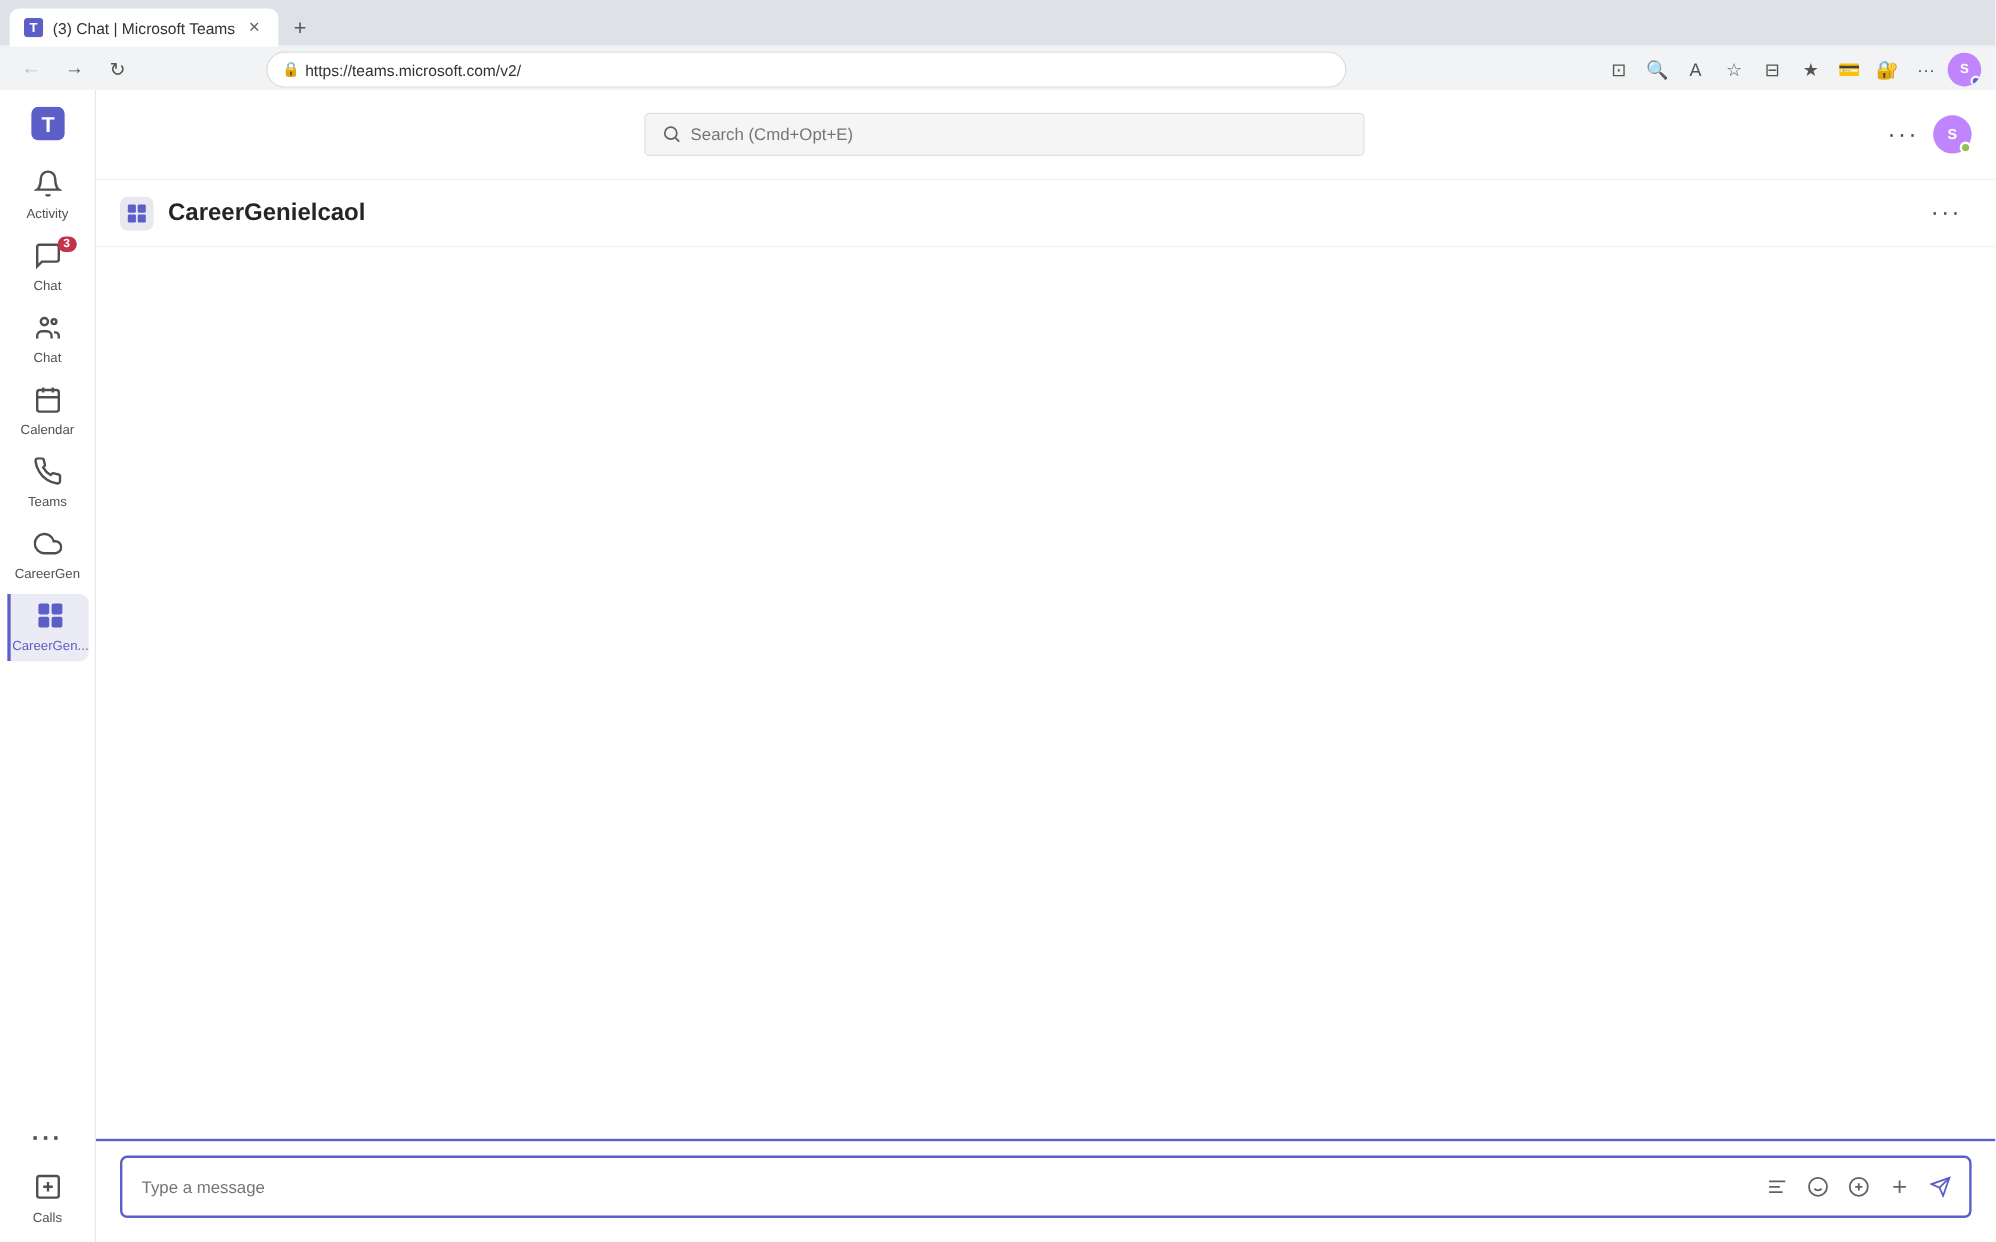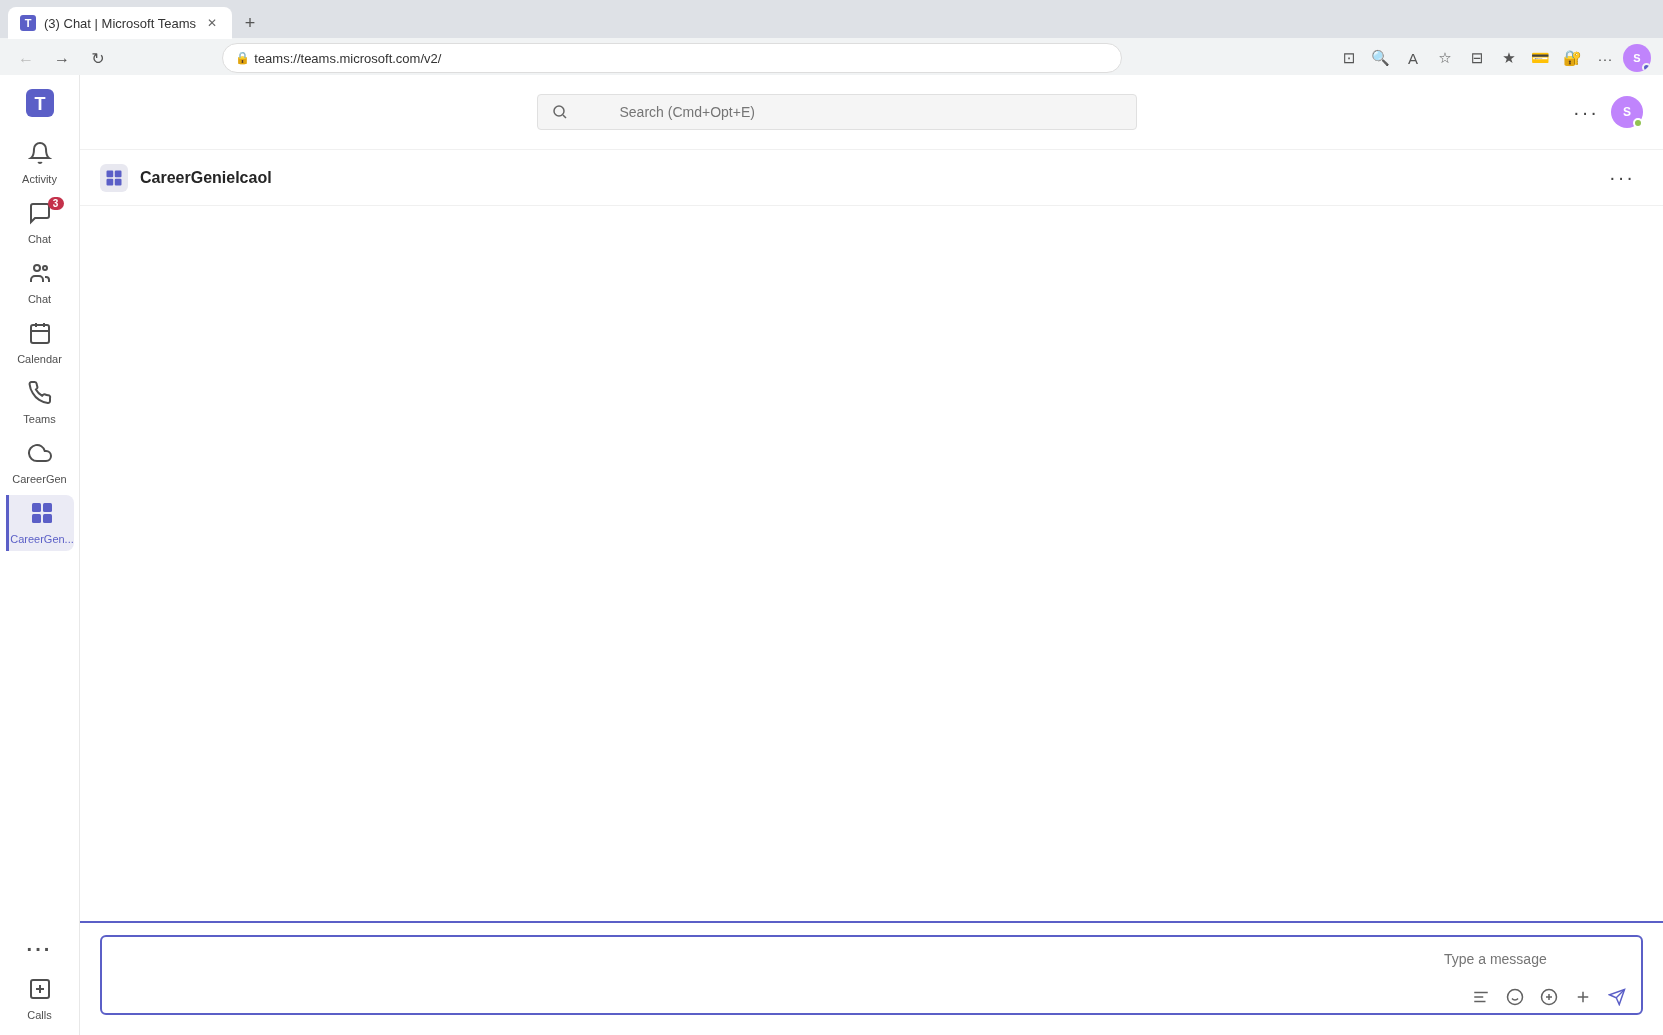--- a/index.html
+++ b/index.html
@@ -33,27 +33,27 @@
     .sidebar-item .label { font-size: 11px; text-align: center; }
     .badge { position: absolute; top: 2px; right: 10px; background: #c4314b; color: white; font-size: 10px; font-weight: bold; border-radius: 10px; padding: 1px 5px; min-width: 16px; text-align: center; }
     .sidebar-spacer { flex: 1; }
     .header-search { width: 600px; height: 36px; background: #f5f5f5; border: 1px solid #e0e0e0; border-radius: 4px; display: flex; align-items: center; padding: 0 14px; gap: 8px; margin: 0 auto; }
     .header-search input { background: transparent; border: none; outline: none; font-size: 14px; color: #333; flex: 1; }
 
     
     .main-content { flex: 1; display: flex; flex-direction: column; overflow: hidden; }
     .channel-header { display: flex; align-items: center; padding: 0 20px; height: 56px; border-bottom: 1px solid #f0f0f0; }
     .channel-icon { width: 28px; height: 28px; background: #e8e8f0; border-radius: 6px; display: flex; align-items: center; justify-content: center; color: #5b5fc7; font-size: 16px; margin-right: 12px; }
-    .channel-title { font-size: 16px; font-weight: 700; color: #252525; }
+    .channel-title { font-size: 20px; font-weight: 700; color: #252525; }
     .channel-header-actions { margin-left: auto; display: flex; gap: 8px; }
 
     .messages-area { flex: 1; padding: 20px; overflow-y: auto; }
 
     .message-input-area { padding: 12px 20px 20px; border-top: 2px solid #5b5fc7; }
-    .message-input-box { border: 2px solid #5b5fc7; border-radius: 6px; padding: 0; display: flex; align-items: flex-end; min-height: 52px; background: #fff; flex-direction: column; }
+    .message-input-box { border: 2px solid #5b5fc7; border-radius: 6px; padding: 0; display: flex; align-items: center; min-height: 52px; background: #fff; }
     .message-input-box input { flex: 1; border: none; outline: none; padding: 14px 16px; font-size: 14px; color: #252525; background: transparent; }
     .message-input-actions { display: flex; align-items: center; gap: 2px; padding-right: 8px; }
     .input-action-btn { width: 32px; height: 32px; border-radius: 4px; display: flex; align-items: center; justify-content: center; cursor: pointer; color: #616161; font-size: 18px; border: none; background: transparent; }
     .send-btn { width: 32px; height: 32px; border-radius: 4px; display: flex; align-items: center; justify-content: center; cursor: pointer; color: #5b5fc7; font-size: 18px; border: none; background: transparent; }
 
     
     .teams-logo { color: #5b5fc7; font-size: 22px; }
 
     
     .user-avatar { width: 32px; height: 32px; border-radius: 50%; background: #c084fc; display: flex; align-items: center; justify-content: center; color: white; font-size: 12px; font-weight: bold; cursor: pointer; position: relative; }
@@ -85,21 +85,21 @@
     </div>
     <button class="new-tab-btn">+</button>
   </div>
 
   <div class="browser-toolbar">
     <button class="nav-btn disabled">←</button>
     <button class="nav-btn">→</button>
     <button class="nav-btn">↻</button>
     <div class="address-bar">
       <span class="lock-icon">🔒</span>
-      <span style="font-size:13px;color:#333;">teams://teams.microsoft.com/v2/</span>
+      <span style="font-size:13px;color:#333;">https://teams.microsoft.com/v2/</span>
     </div>
     <div class="toolbar-right">
       <button class="toolbar-icon">⊡</button>
       <button class="toolbar-icon">🔍</button>
       <button class="toolbar-icon">A</button>
       <button class="toolbar-icon">☆</button>
       <button class="toolbar-icon">⊟</button>
       <button class="toolbar-icon">★</button>
       <button class="toolbar-icon">💳</button>
       <button class="toolbar-icon">🔐</button>
@@ -220,21 +220,21 @@
 
   <div class="main-content">
 
     <div style="height:75px; display:flex; align-items:center; padding:0 20px; background:#fff; border-bottom:1px solid #f0f0f0;">
       <div style="flex:1; display:flex; justify-content:center;">
         <div class="header-search">
           <svg width="16" height="16" viewBox="0 0 16 16" fill="none" stroke="#666" stroke-width="1.5">
               <circle cx="7" cy="7" r="5"></circle>
               <path d="m11 11 3 3"></path>
             </svg>
-          <input type="text" style="background: transparent; border: none; outline: none; font-size: 14px; color: #a21caf; width: 400px; margin-left: 44px;" placeholder="Search (Cmd+Opt+E)">
+          <input type="text" style="background: transparent; border: none; outline: none; font-size: 14px; color: #a21caf; width: 400px;" placeholder="Search (Cmd+Opt+E)">
         </div>
       </div>
       <div style="margin-left:auto; display:flex; align-items:center; gap:12px;">
         <button style="background:none;border:none;cursor:pointer;font-size:20px;color:#444;letter-spacing:2px;">···</button>
         <div class="user-avatar">
           <span style="font-size:12px;font-weight:bold;">S</span>
           <span class="online-dot"></span>
         </div>
       </div>
     </div>

